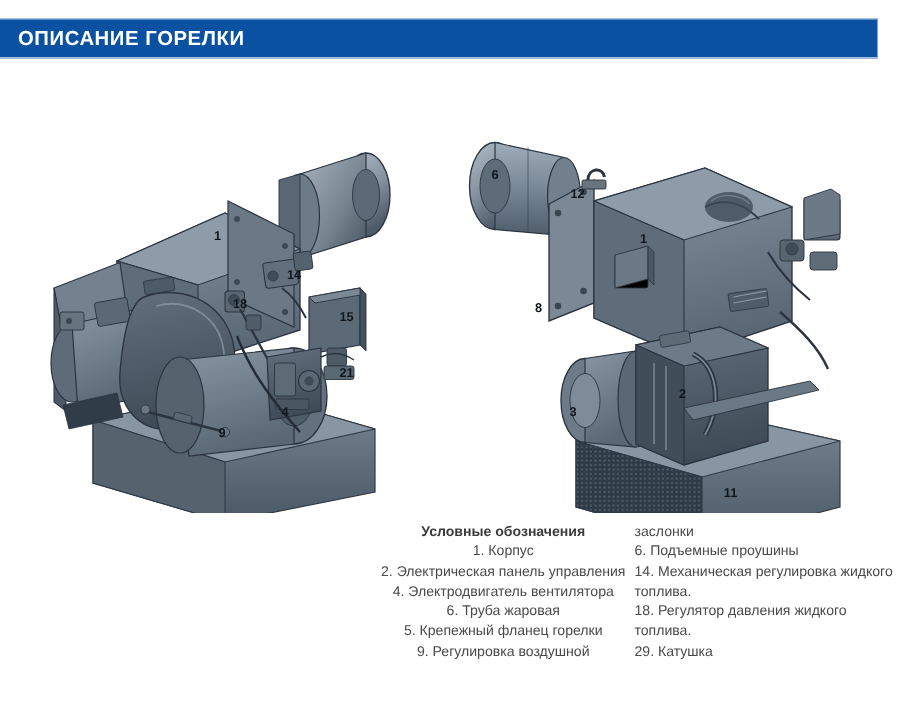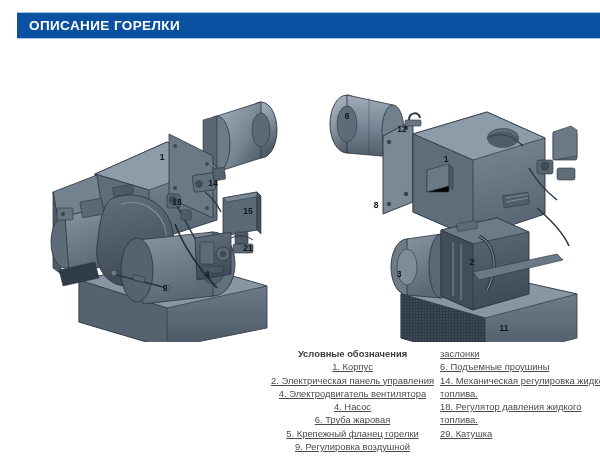--- a/index.html
+++ b/index.html
@@ -2,21 +2,21 @@
 <html><head>
 <meta charset="utf-8">
 <style>
   html,body{margin:0;padding:0;}
   body{
     width:600px;height:471px;
     background:#ffffff;
     font-family:"Liberation Sans","DejaVu Sans",sans-serif;
     overflow:hidden;position:relative;
   }
-  .page{position:relative;width:557px;height:471px;margin-left:17px;}
+  .page{position:relative;width:557px;height:471px;}
 
   
   .header-bar{
     position:absolute;left:0;top:12px;width:585px;height:27px;
     background:#0B51A1;
     box-sizing:border-box;
     border-top:1px solid #a9c4e2;
     border-bottom:1px solid #a9c4e2;
   }
   .header-title{
@@ -33,21 +33,21 @@
     font-size:8.5px;font-weight:bold;fill:#10161c;
     font-family:"Liberation Sans","DejaVu Sans",sans-serif;
   }
 
   
   .legend{position:absolute;left:253px;top:347px;width:347px;height:120px;}
   .legend-col{position:absolute;top:0;font-size:9.4px;color:#4a4a4a;line-height:13.3px;}
   .legend-col.left{left:0;width:165px;text-align:center;}
   .legend-col.right{left:170px;width:177px;}
   .legend-heading{font-weight:bold;color:#3b3b3b;margin-bottom:0px;}
-  .legend-item{white-space:normal;text-decoration:underline;}
+  .legend-item{white-space:normal;}
 </style>
 </head>
 <body>
 
 <div class="page">
 
   <div class="header-bar">
     <div class="header-title">ОПИСАНИЕ ГОРЕЛКИ</div>
   </div>
 
@@ -285,21 +285,20 @@
     </g>
   </svg>
   </div>
 
   <div class="legend">
     <div class="legend-col left">
       <div class="legend-heading">Условные обозначения</div>
       <div class="legend-item">1. Корпус</div>
       <div class="legend-item">2. Электрическая панель управления</div>
       <div class="legend-item">4. Электродвигатель вентилятора</div>
-      <div class="legend-item">4. Насос</div>
       <div class="legend-item">6. Труба жаровая</div>
       <div class="legend-item">5. Крепежный фланец горелки</div>
       <div class="legend-item">9. Регулировка воздушной</div>
     </div>
     <div class="legend-col right">
       <div class="legend-item">заслонки</div>
       <div class="legend-item">6. Подъемные проушины</div>
       <div class="legend-item">14. Механическая регулировка жидкого топлива.</div>
       <div class="legend-item">18. Регулятор давления жидкого топлива.</div>
       <div class="legend-item">29. Катушка</div>

